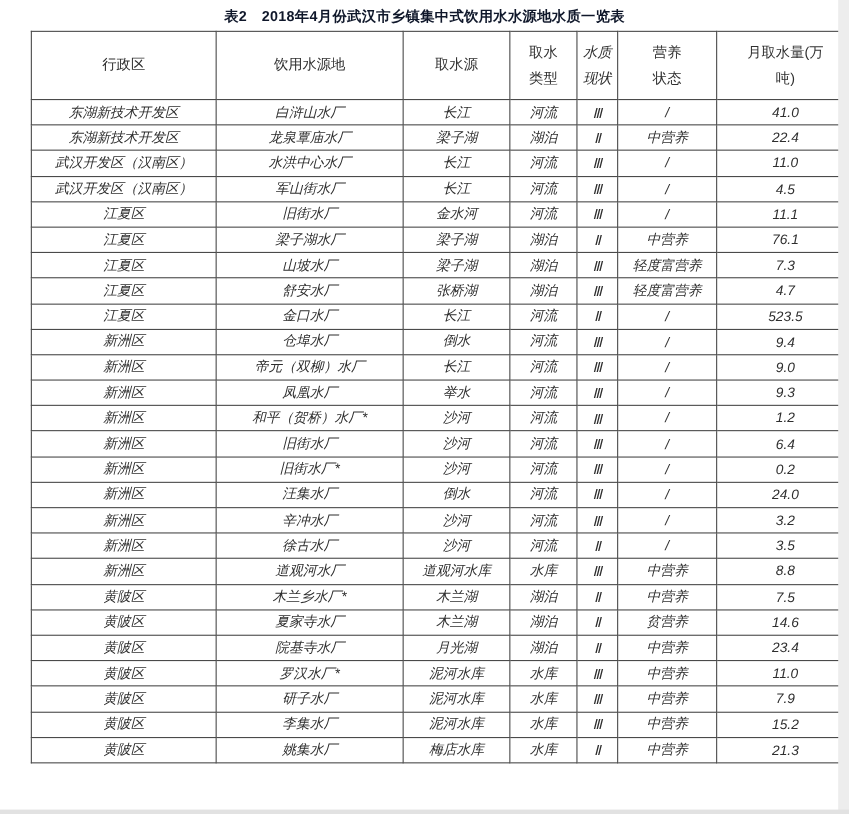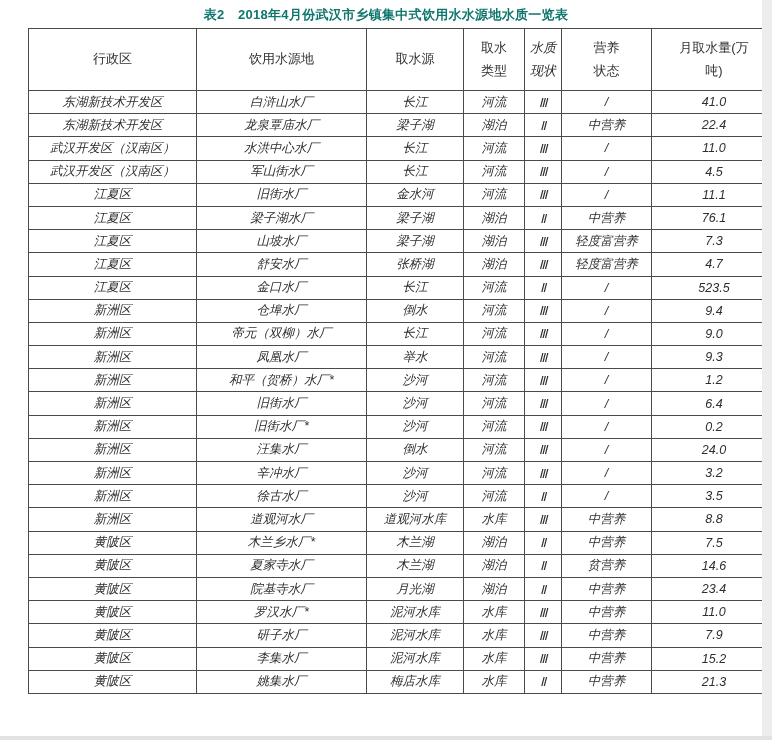--- a/index.html
+++ b/index.html
@@ -12,21 +12,21 @@
     height: 740px;
     overflow: hidden;
     position: relative;
     font-family: "Liberation Sans", sans-serif;
     color: #2e2e2e;
   }
   .page-title {
     text-align: center;
     font-size: 13px;
     font-weight: 600;
-    color: #0f766e;
+    color: #0f172a;
     padding-top: 7px;
     height: 21px;
     line-height: 16px;
     letter-spacing: 0.3px;
   }
   table.water-table {
     border-collapse: collapse;
     table-layout: fixed;
     margin-left: 28px;
     width: 748px;

